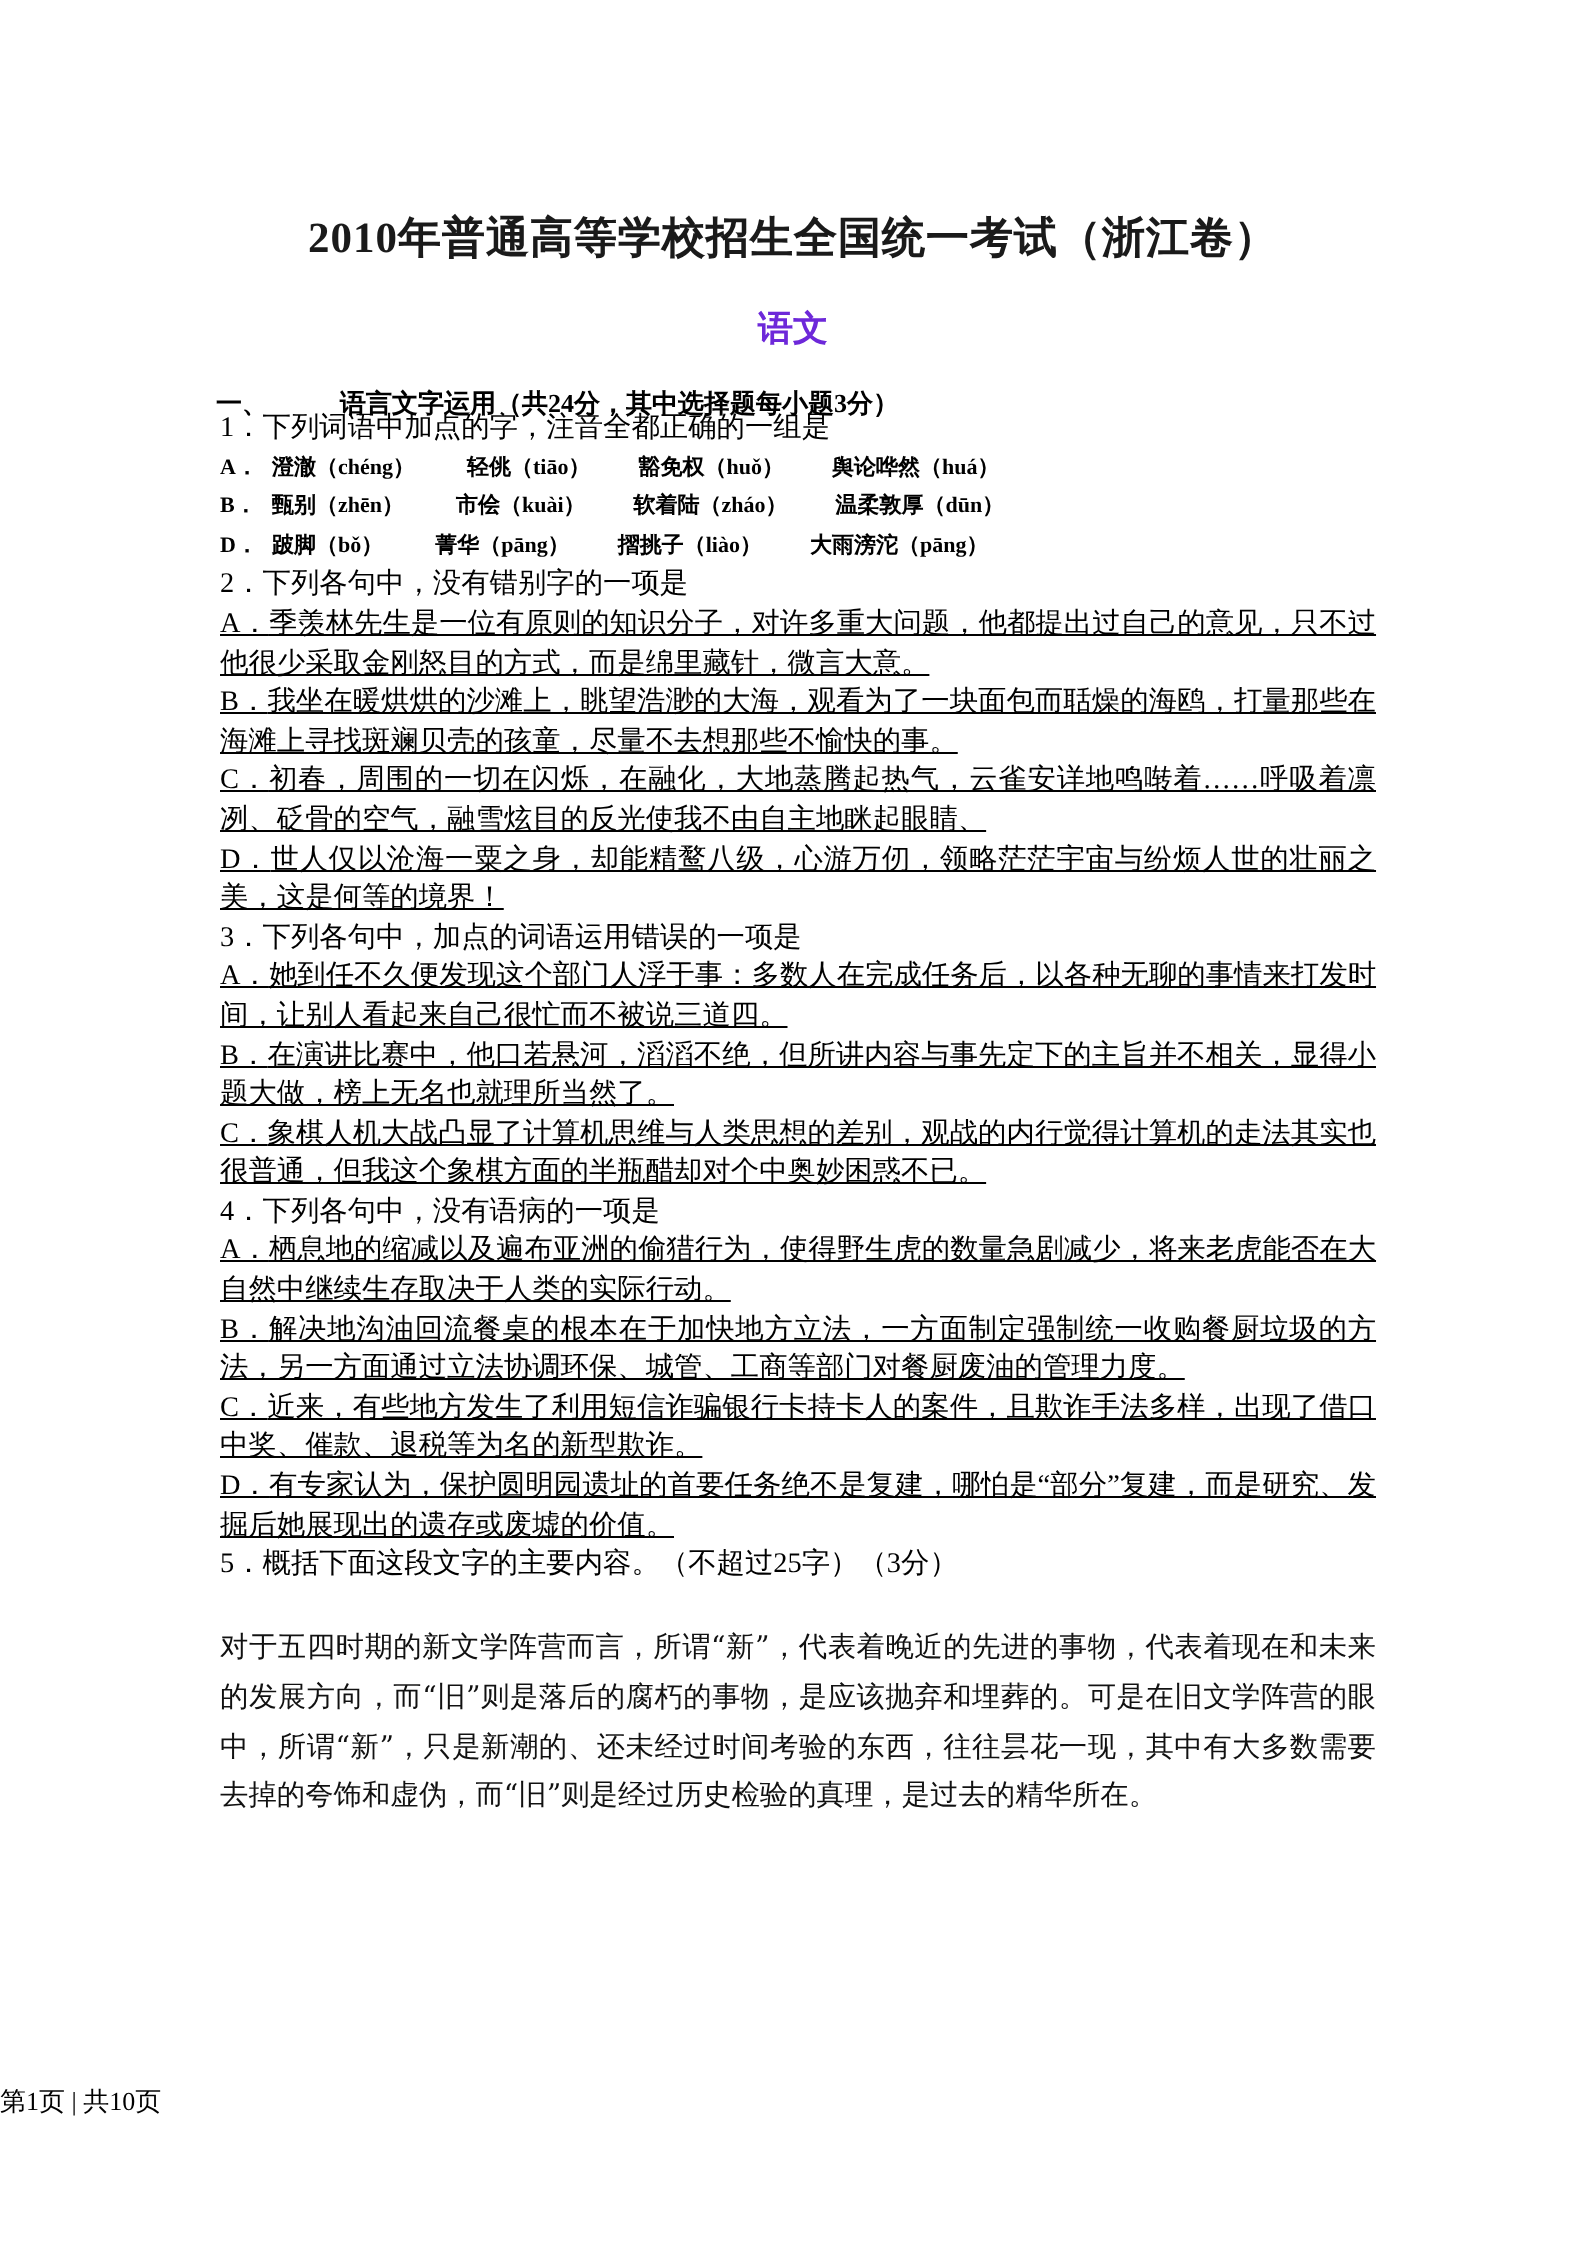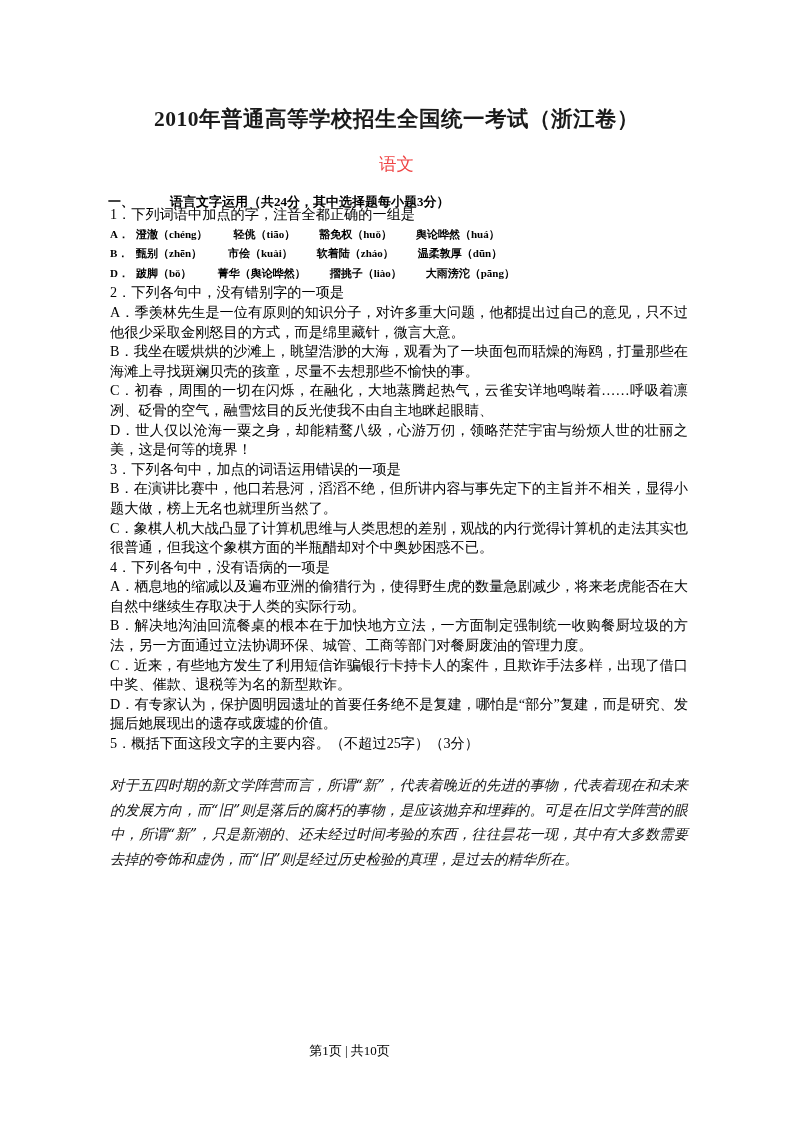--- a/index.html
+++ b/index.html
@@ -32,24 +32,24 @@
     letter-spacing: 0.5px;
     margin: 0;
     padding-top: 104px;
     font-weight: bold;
     font-family: "Liberation Serif", "DejaVu Serif", serif;
     color: #1a1a1a;
   }
   .doc-subtitle {
     text-align: center;
     font-size: 17.5px;
-    font-weight: normal;
+    font-weight: bold;
     margin: 0;
     padding-top: 19px;
-    color: #ef4444;
+    color: #6d28d9;
   }
 
   
   .section-head {
     margin: 0;
     padding-top: 17px;
     padding-left: 108px;
     font-size: 13px;
     font-weight: bold;
     color: #000;
@@ -71,21 +71,21 @@
   p.q, p.opt, p.cont {
     margin: 0;
     font-size: 14.2px;
     line-height: 19.6px;
     color: #000;
     text-align: justify;
     text-justify: inter-ideograph;
     white-space: normal;
   }
   p.q { text-indent: 0; }
-  p.opt { text-indent: 0; }
+  p.opt { text-indent: 0; text-decoration: underline; }
 
   
   .q1row {
     margin: 0;
     font-size: 11px;
     line-height: 19.6px;
     white-space: nowrap;
     font-weight: bold;
   }
   .q1row .lbl { display: inline-block; width: 26px; }
@@ -97,31 +97,29 @@
   .gap-para { height: 19.6px; }
 
   
   .passage {
     margin: 0;
     font-size: 14.2px;
     line-height: 24.6px;
     text-align: justify;
     text-justify: inter-ideograph;
     font-family: "DejaVu Serif", "Liberation Serif", serif;
-    font-style: italic;
     color: #111;
   }
 
   
   .footer {
     position: absolute;
     left: 0;
     top: 1042px;
     width: 699px;
-    text-align: center;
     font-size: 13px;
     color: #000;
     font-family: "Liberation Serif", "DejaVu Serif", serif;
   }
 </style>
 </head>
 <body>
 
 <div class="page">
 
@@ -136,30 +134,31 @@
 
     <p class="q">1．下列词语中加点的字，注音全都正确的一组是</p>
 
     <div class="q1row">
       <span class="lbl">A．</span><span class="it">澄澈（chéng）</span><span class="sp1"></span><span class="it">轻佻（tiāo）</span><span class="sp2"></span><span class="it">豁免权（huǒ）</span><span class="sp3"></span><span class="it">舆论哗然（huá）</span>
     </div>
     <div class="q1row">
       <span class="lbl">B．</span><span class="it">甄别（zhēn）</span><span class="sp1"></span><span class="it">市侩（kuài）</span><span class="sp2"></span><span class="it">软着陆（zháo）</span><span class="sp3"></span><span class="it">温柔敦厚（dūn）</span>
     </div>
     <div class="q1row">
-      <span class="lbl">D．</span><span class="it">跛脚（bǒ）</span><span class="sp1"></span><span class="it">菁华（舆论哗然）</span><span class="sp2"></span><span class="it">摺挑子（liào）</span><span class="sp3"></span><span class="it">大雨滂沱（pāng）</span>
+      <span class="lbl">D．</span><span class="it">跛脚（bǒ）</span><span class="sp1"></span><span class="it">菁华（pāng）</span><span class="sp2"></span><span class="it">摺挑子（liào）</span><span class="sp3"></span><span class="it">大雨滂沱（pāng）</span>
     </div>
 
     <p class="q">2．下列各句中，没有错别字的一项是</p>
     <p class="opt"><span>A．</span><span>季羡林先生是一位有原则的知识分子，对许多重大问题，他都提出过自己的意见，只不过他很少采取金刚怒目的方式，而是绵里藏针，微言大意。</span></p>
     <p class="opt"><span>B．</span><span>我坐在暖烘烘的沙滩上，眺望浩渺的大海，观看为了一块面包而聒燥的海鸥，打量那些在海滩上寻找斑斓贝壳的孩童，尽量不去想那些不愉快的事。</span></p>
     <p class="opt"><span>C．</span><span>初春，周围的一切在闪烁，在融化，大地蒸腾起热气，云雀安详地鸣啭着……呼吸着凛冽、砭骨的空气，融雪炫目的反光使我不由自主地眯起眼睛、</span></p>
     <p class="opt"><span>D．</span><span>世人仅以沧海一粟之身，却能精鹜八级，心游万仞，领略茫茫宇宙与纷烦人世的壮丽之美，这是何等的境界！</span></p>
 
     <p class="q">3．下列各句中，加点的词语运用错误的一项是</p>
+    <p class="opt"><span>A．</span><span>她到任不久便发现这个部门人浮于事：多数人在完成任务后，以各种无聊的事情来打发时间，让别人看起来自己很忙而不被说三道四。</span></p>
     <p class="opt"><span>B．</span><span>在演讲比赛中，他口若悬河，滔滔不绝，但所讲内容与事先定下的主旨并不相关，显得小题大做，榜上无名也就理所当然了。</span></p>
     <p class="opt"><span>C．</span><span>象棋人机大战凸显了计算机思维与人类思想的差别，观战的内行觉得计算机的走法其实也很普通，但我这个象棋方面的半瓶醋却对个中奥妙困惑不已。</span></p>
 
     <p class="q">4．下列各句中，没有语病的一项是</p>
     <p class="opt"><span>A．</span><span>栖息地的缩减以及遍布亚洲的偷猎行为，使得野生虎的数量急剧减少，将来老虎能否在大自然中继续生存取决于人类的实际行动。</span></p>
     <p class="opt"><span>B．</span><span>解决地沟油回流餐桌的根本在于加快地方立法，一方面制定强制统一收购餐厨垃圾的方法，另一方面通过立法协调环保、城管、工商等部门对餐厨废油的管理力度。</span></p>
     <p class="opt"><span>C．</span><span>近来，有些地方发生了利用短信诈骗银行卡持卡人的案件，且欺诈手法多样，出现了借口中奖、催款、退税等为名的新型欺诈。</span></p>
     <p class="opt"><span>D．</span><span>有专家认为，保护圆明园遗址的首要任务绝不是复建，哪怕是“部分”复建，而是研究、发掘后她展现出的遗存或废墟的价值。</span></p>
 
     <p class="q">5．概括下面这段文字的主要内容。（不超过25字）（3分）</p>

